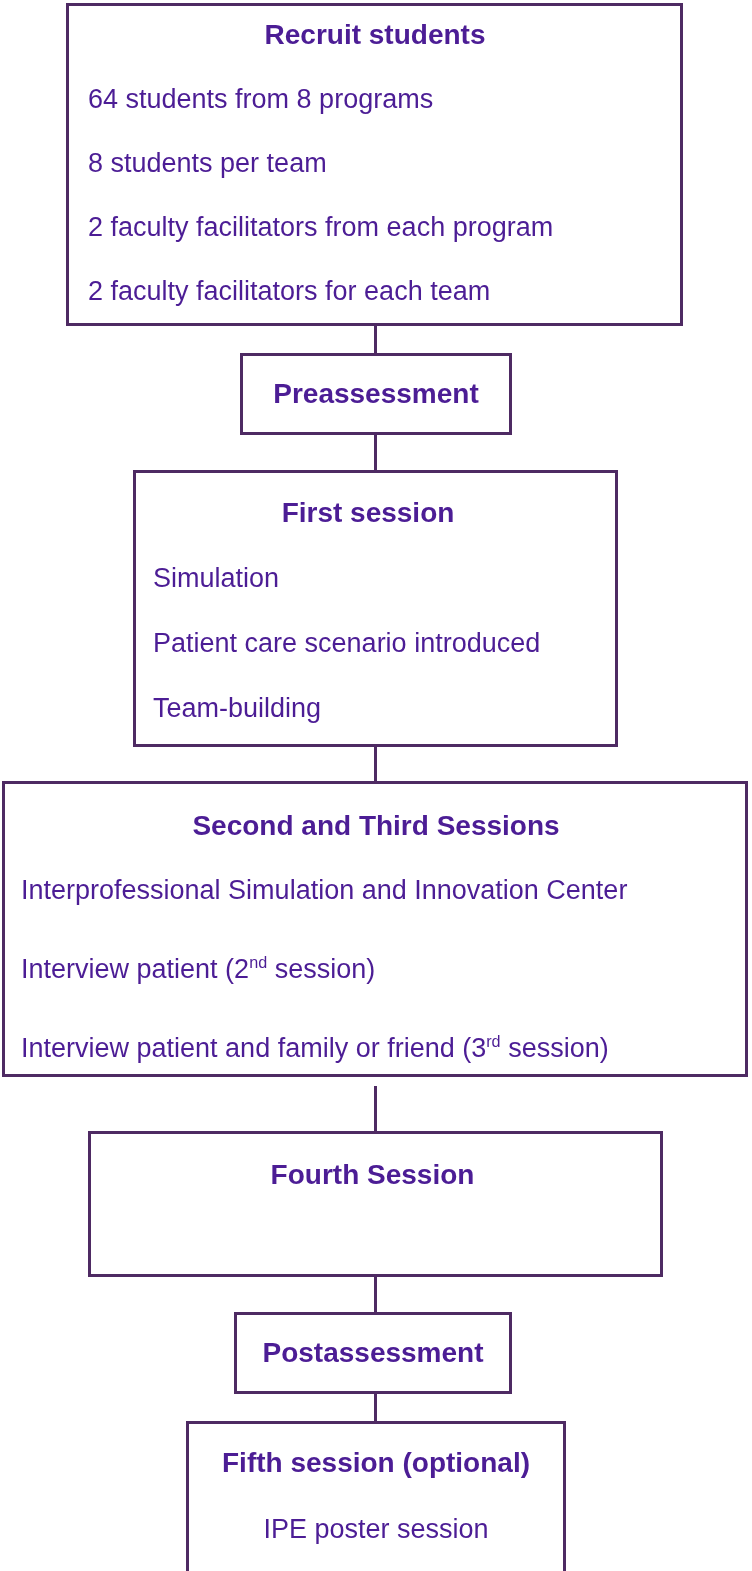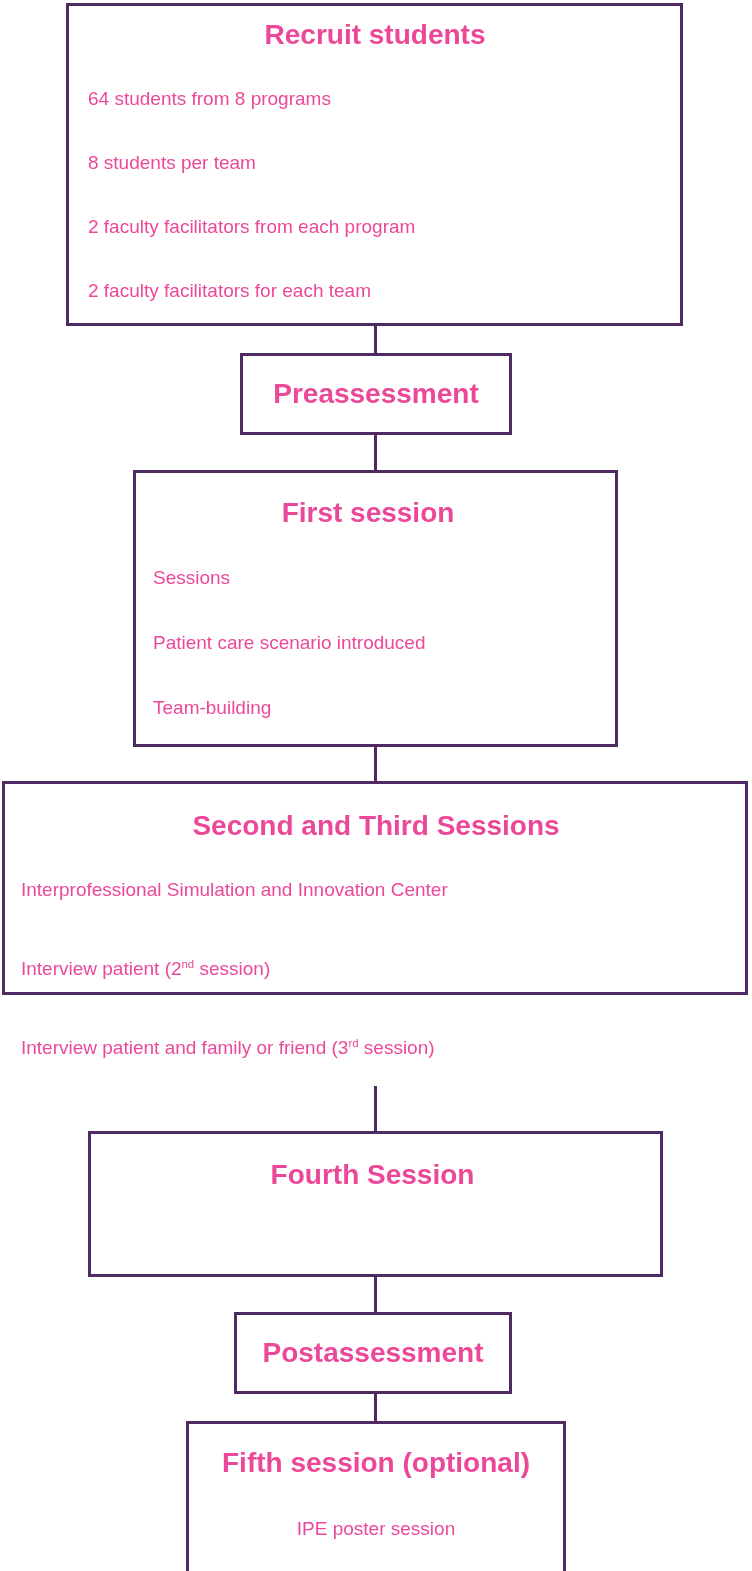--- a/index.html
+++ b/index.html
@@ -6,58 +6,58 @@
     margin: 0;
     padding: 0;
     background: #ffffff;
   }
   .canvas {
     position: relative;
     width: 752px;
     height: 1571px;
     background: #ffffff;
     font-family: "Liberation Sans", sans-serif;
-    color: #ec4899;
+    color: #4c1d95;
     overflow: hidden;
   }
   .box {
     position: absolute;
     box-sizing: border-box;
     border: 3px solid #4e2a63;
     background: #ffffff;
   }
   .box .title {
     display: block;
     text-align: center;
     font-weight: bold;
     font-size: 28px;
     line-height: 34px;
   }
   .box .line {
     display: block;
-    font-size: 19px;
+    font-size: 27px;
     line-height: 34px;
     text-align: left;
   }
   .box .line sup {
     font-size: 60%;
     line-height: 0;
     vertical-align: super;
   }
   
   #box-recruit { left: 66px; top: 3px; width: 617px; height: 323px; padding: 12px 18px 0 19px; }
   #box-recruit .line { margin-top: 30px; }
   
   #box-preassessment { left: 240px; top: 353px; width: 272px; height: 82px;
     display: flex; align-items: center; justify-content: center; }
   
   #box-first { left: 133px; top: 470px; width: 485px; height: 277px; padding: 23px 32px 0 17px; }
   #box-first .line { margin-top: 31px; }
   
-  #box-second-third { left: 2px; top: 781px; width: 746px; height: 214px; padding: 25px 14px 0 16px; }
+  #box-second-third { left: 2px; top: 781px; width: 746px; height: 296px; padding: 25px 14px 0 16px; }
   #box-second-third .line { margin-top: 45px; }
   #box-second-third .line.first { margin-top: 30px; }
   
   #box-fourth { left: 88px; top: 1131px; width: 575px; height: 146px; padding: 24px 16px 0 10px; }
   #box-fourth .line { margin-top: 32px; text-align: center; }
   
   #box-postassessment { left: 234px; top: 1312px; width: 278px; height: 82px;
     display: flex; align-items: center; justify-content: center; }
   
   #box-fifth { left: 186px; top: 1421px; width: 380px; height: 172px; padding: 22px 12px 0 12px; }
@@ -92,21 +92,21 @@
   <div class="connector" id="conn-1"></div>
 
   <div class="box" id="box-preassessment">
     <span class="title">Preassessment</span>
   </div>
 
   <div class="connector" id="conn-2"></div>
 
   <div class="box" id="box-first">
     <span class="title">First session</span>
-    <span class="line">Sessions</span>
+    <span class="line">Simulation</span>
     <span class="line">Patient care scenario introduced</span>
     <span class="line">Team-building</span>
   </div>
 
   <div class="connector" id="conn-3"></div>
 
   <div class="box" id="box-second-third">
     <span class="title">Second and Third Sessions</span>
     <span class="line first">Interprofessional Simulation and Innovation Center</span>
     <span class="line"><span>Interview patient (2</span><sup>nd</sup><span> session)</span></span>

